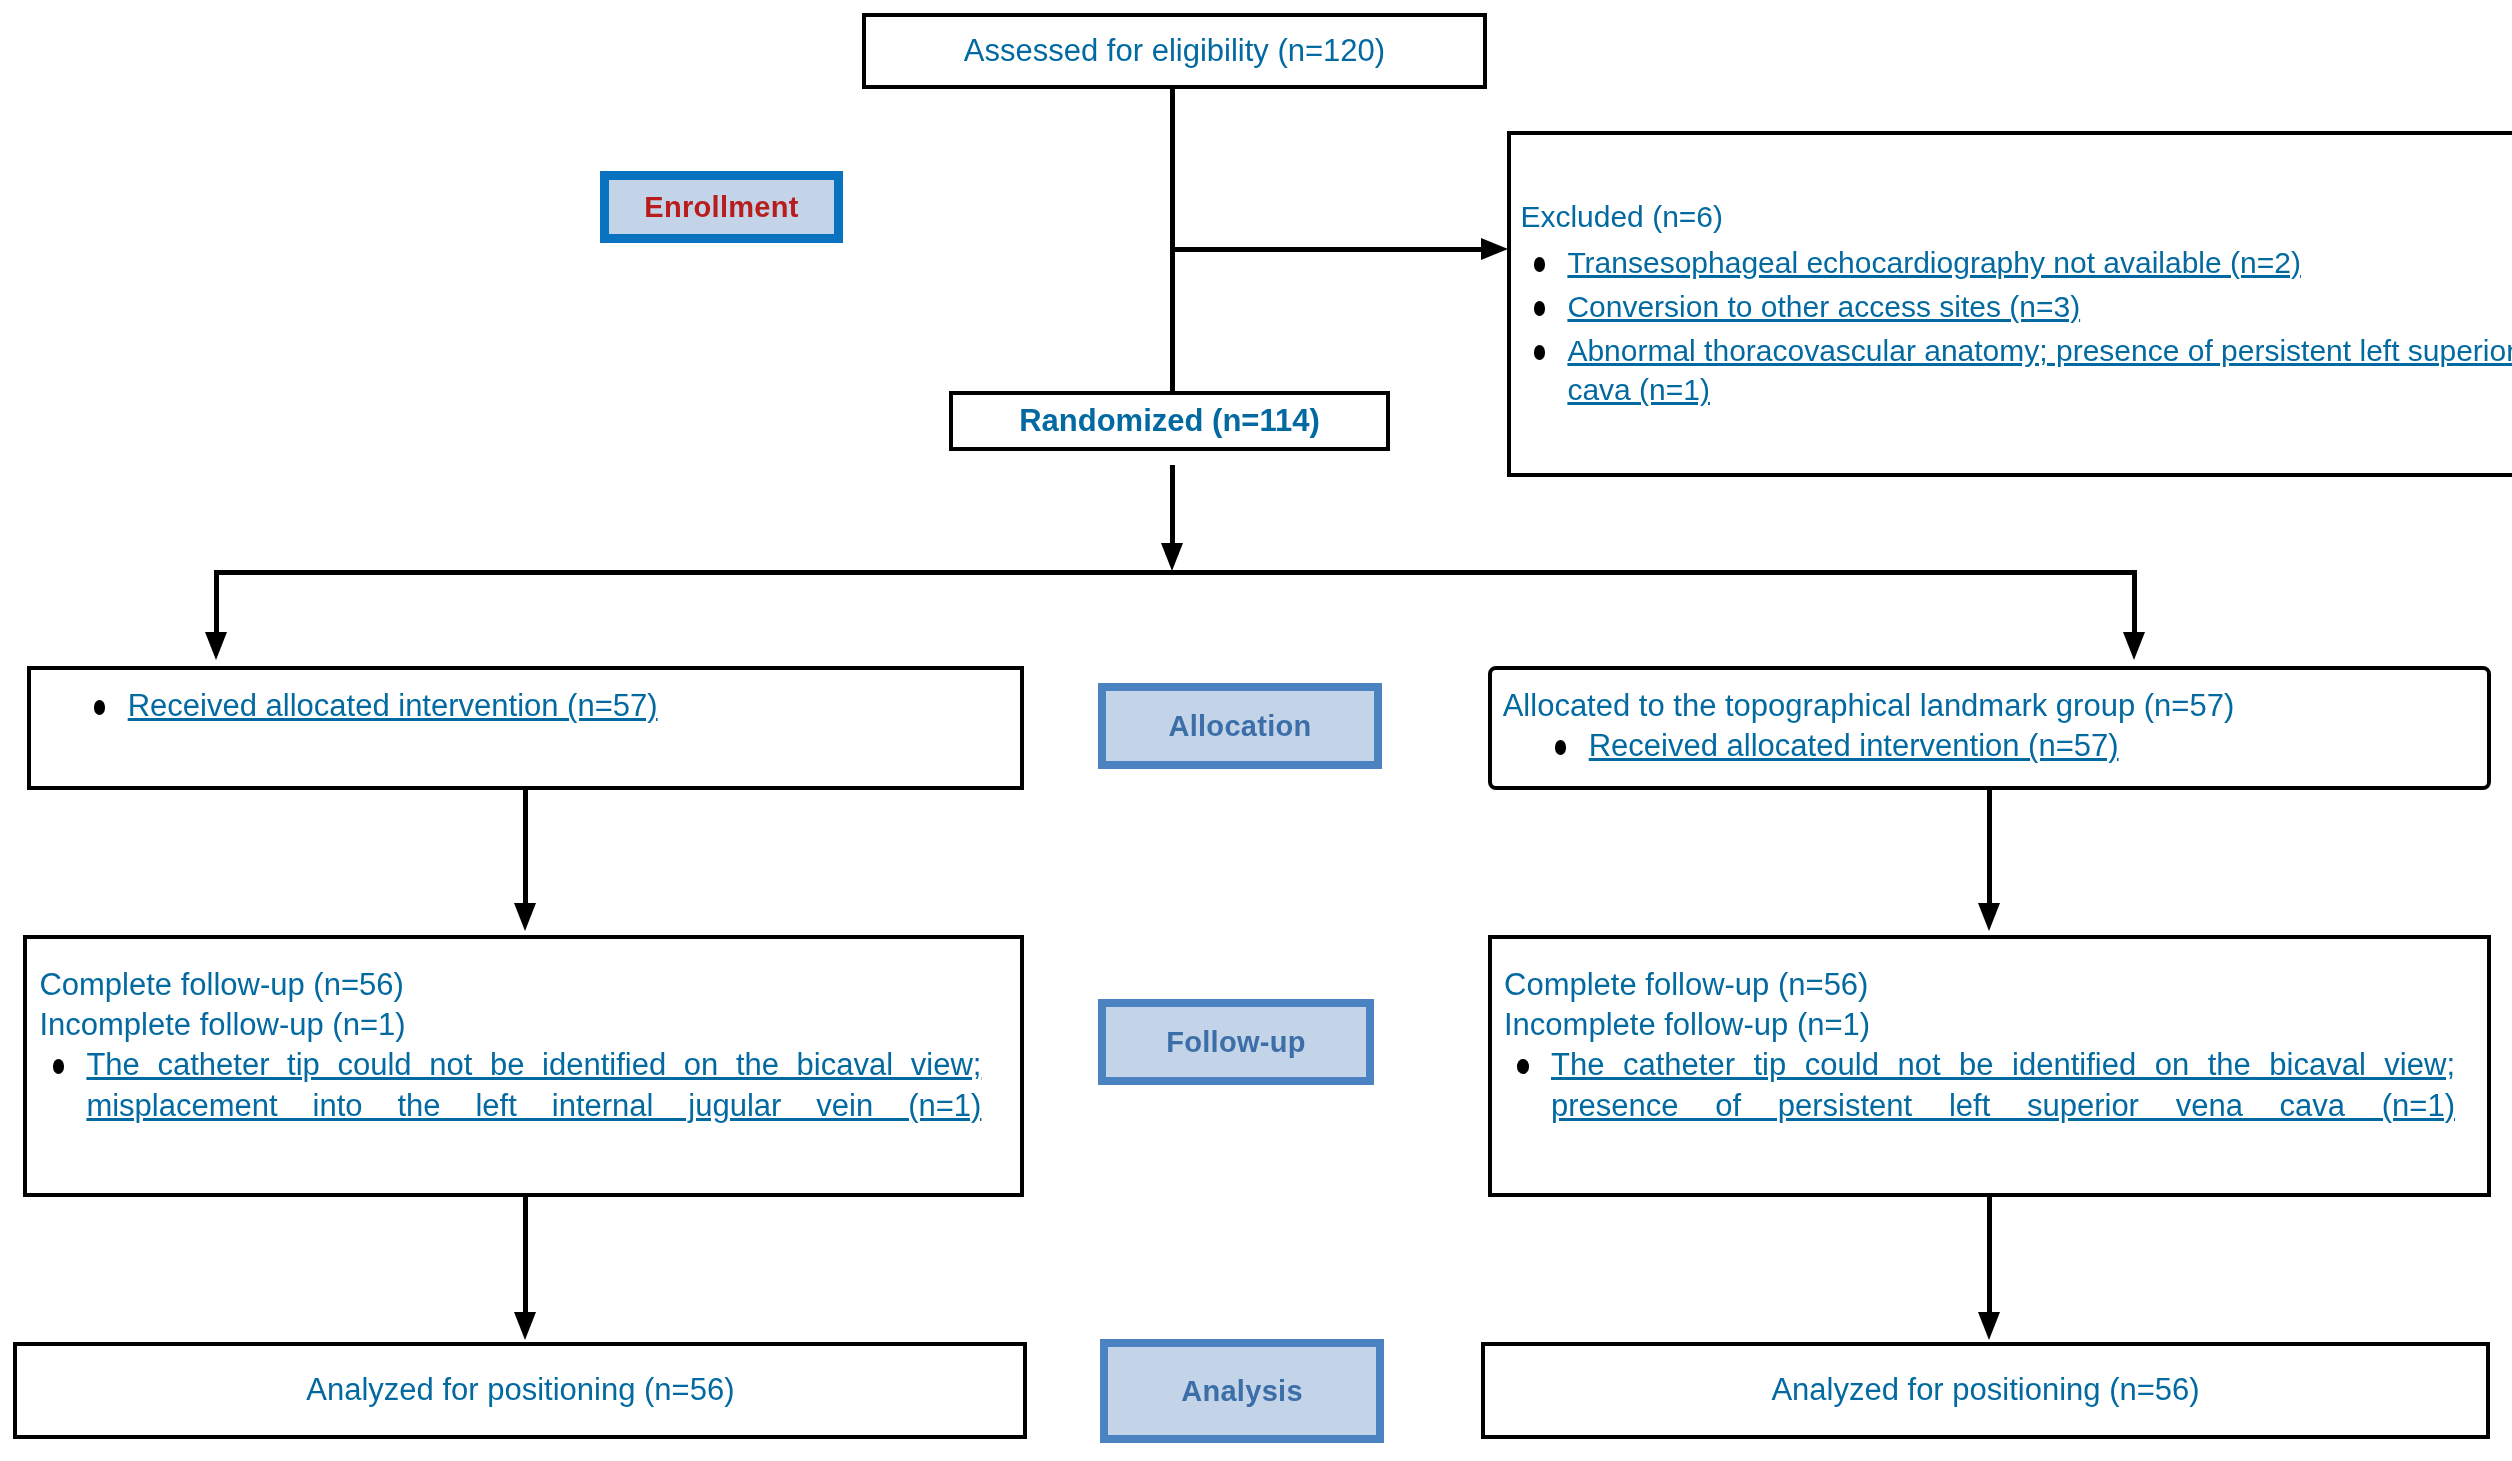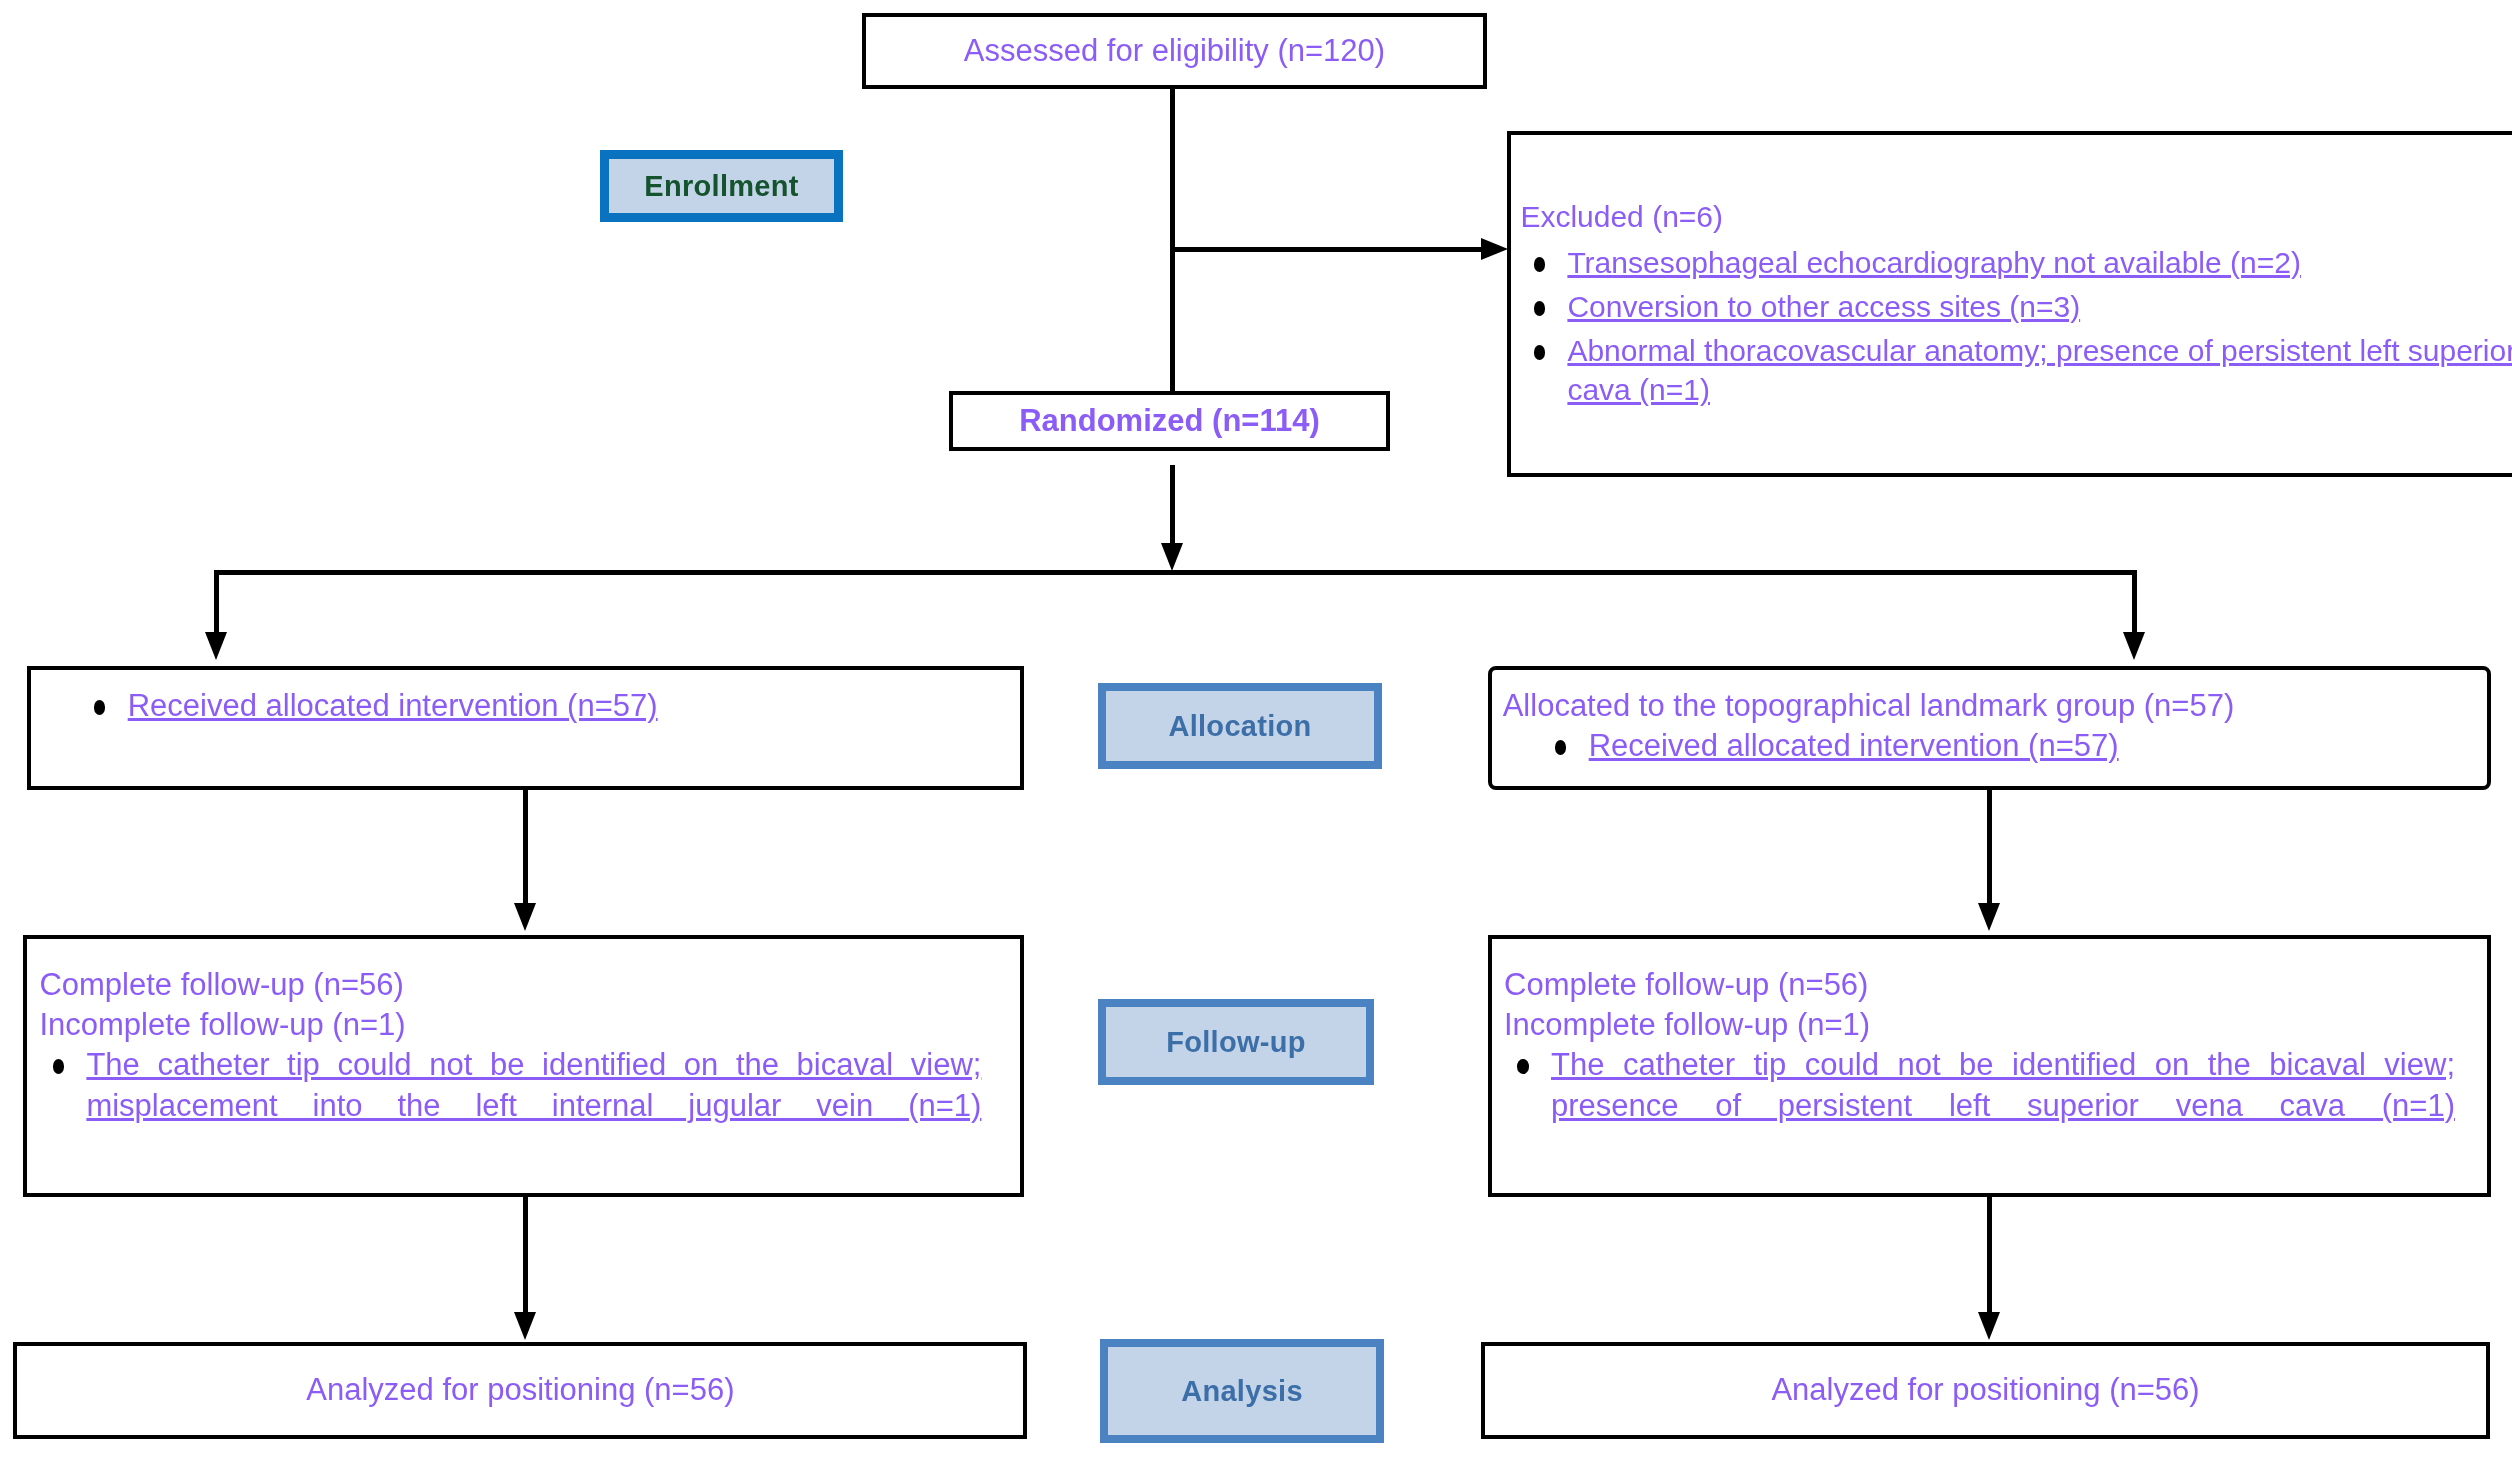--- a/index.html
+++ b/index.html
@@ -16,21 +16,21 @@
     font-family: "Liberation Sans", sans-serif;
     overflow: hidden;
   }
 
   
   .flowbox {
     position: absolute;
     box-sizing: border-box;
     background: #ffffff;
     border: 4.7px solid #000000;
-    color: #8b5cf6;
+    color: #0369a1;
     font-size: 31px;
     line-height: 1.30;
   }
   .flowbox.center { text-align: center; }
   .flowbox .inner {
     padding: 0 12px;
     width: 100%;
     box-sizing: border-box;
   }
   .vcenter {
@@ -87,21 +87,22 @@
     align-items: center;
     justify-content: center;
     font-weight: bold;
     font-size: 29px;
     letter-spacing: 0.3px;
     background: #c3d4e8;
     color: #4472a8;
   }
   .badge.enrollment {
     border: 9.4px solid #0a73bf;
-    color: #14532d;
+    color: #b91c1c;
+    margin-top: 21px;
   }
   .badge.stage {
     border: 8.7px solid #4b82c2;
     color: #3c6ea8;
   }
 
   
   .vline, .hline {
     position: absolute;
     background: #000000;

